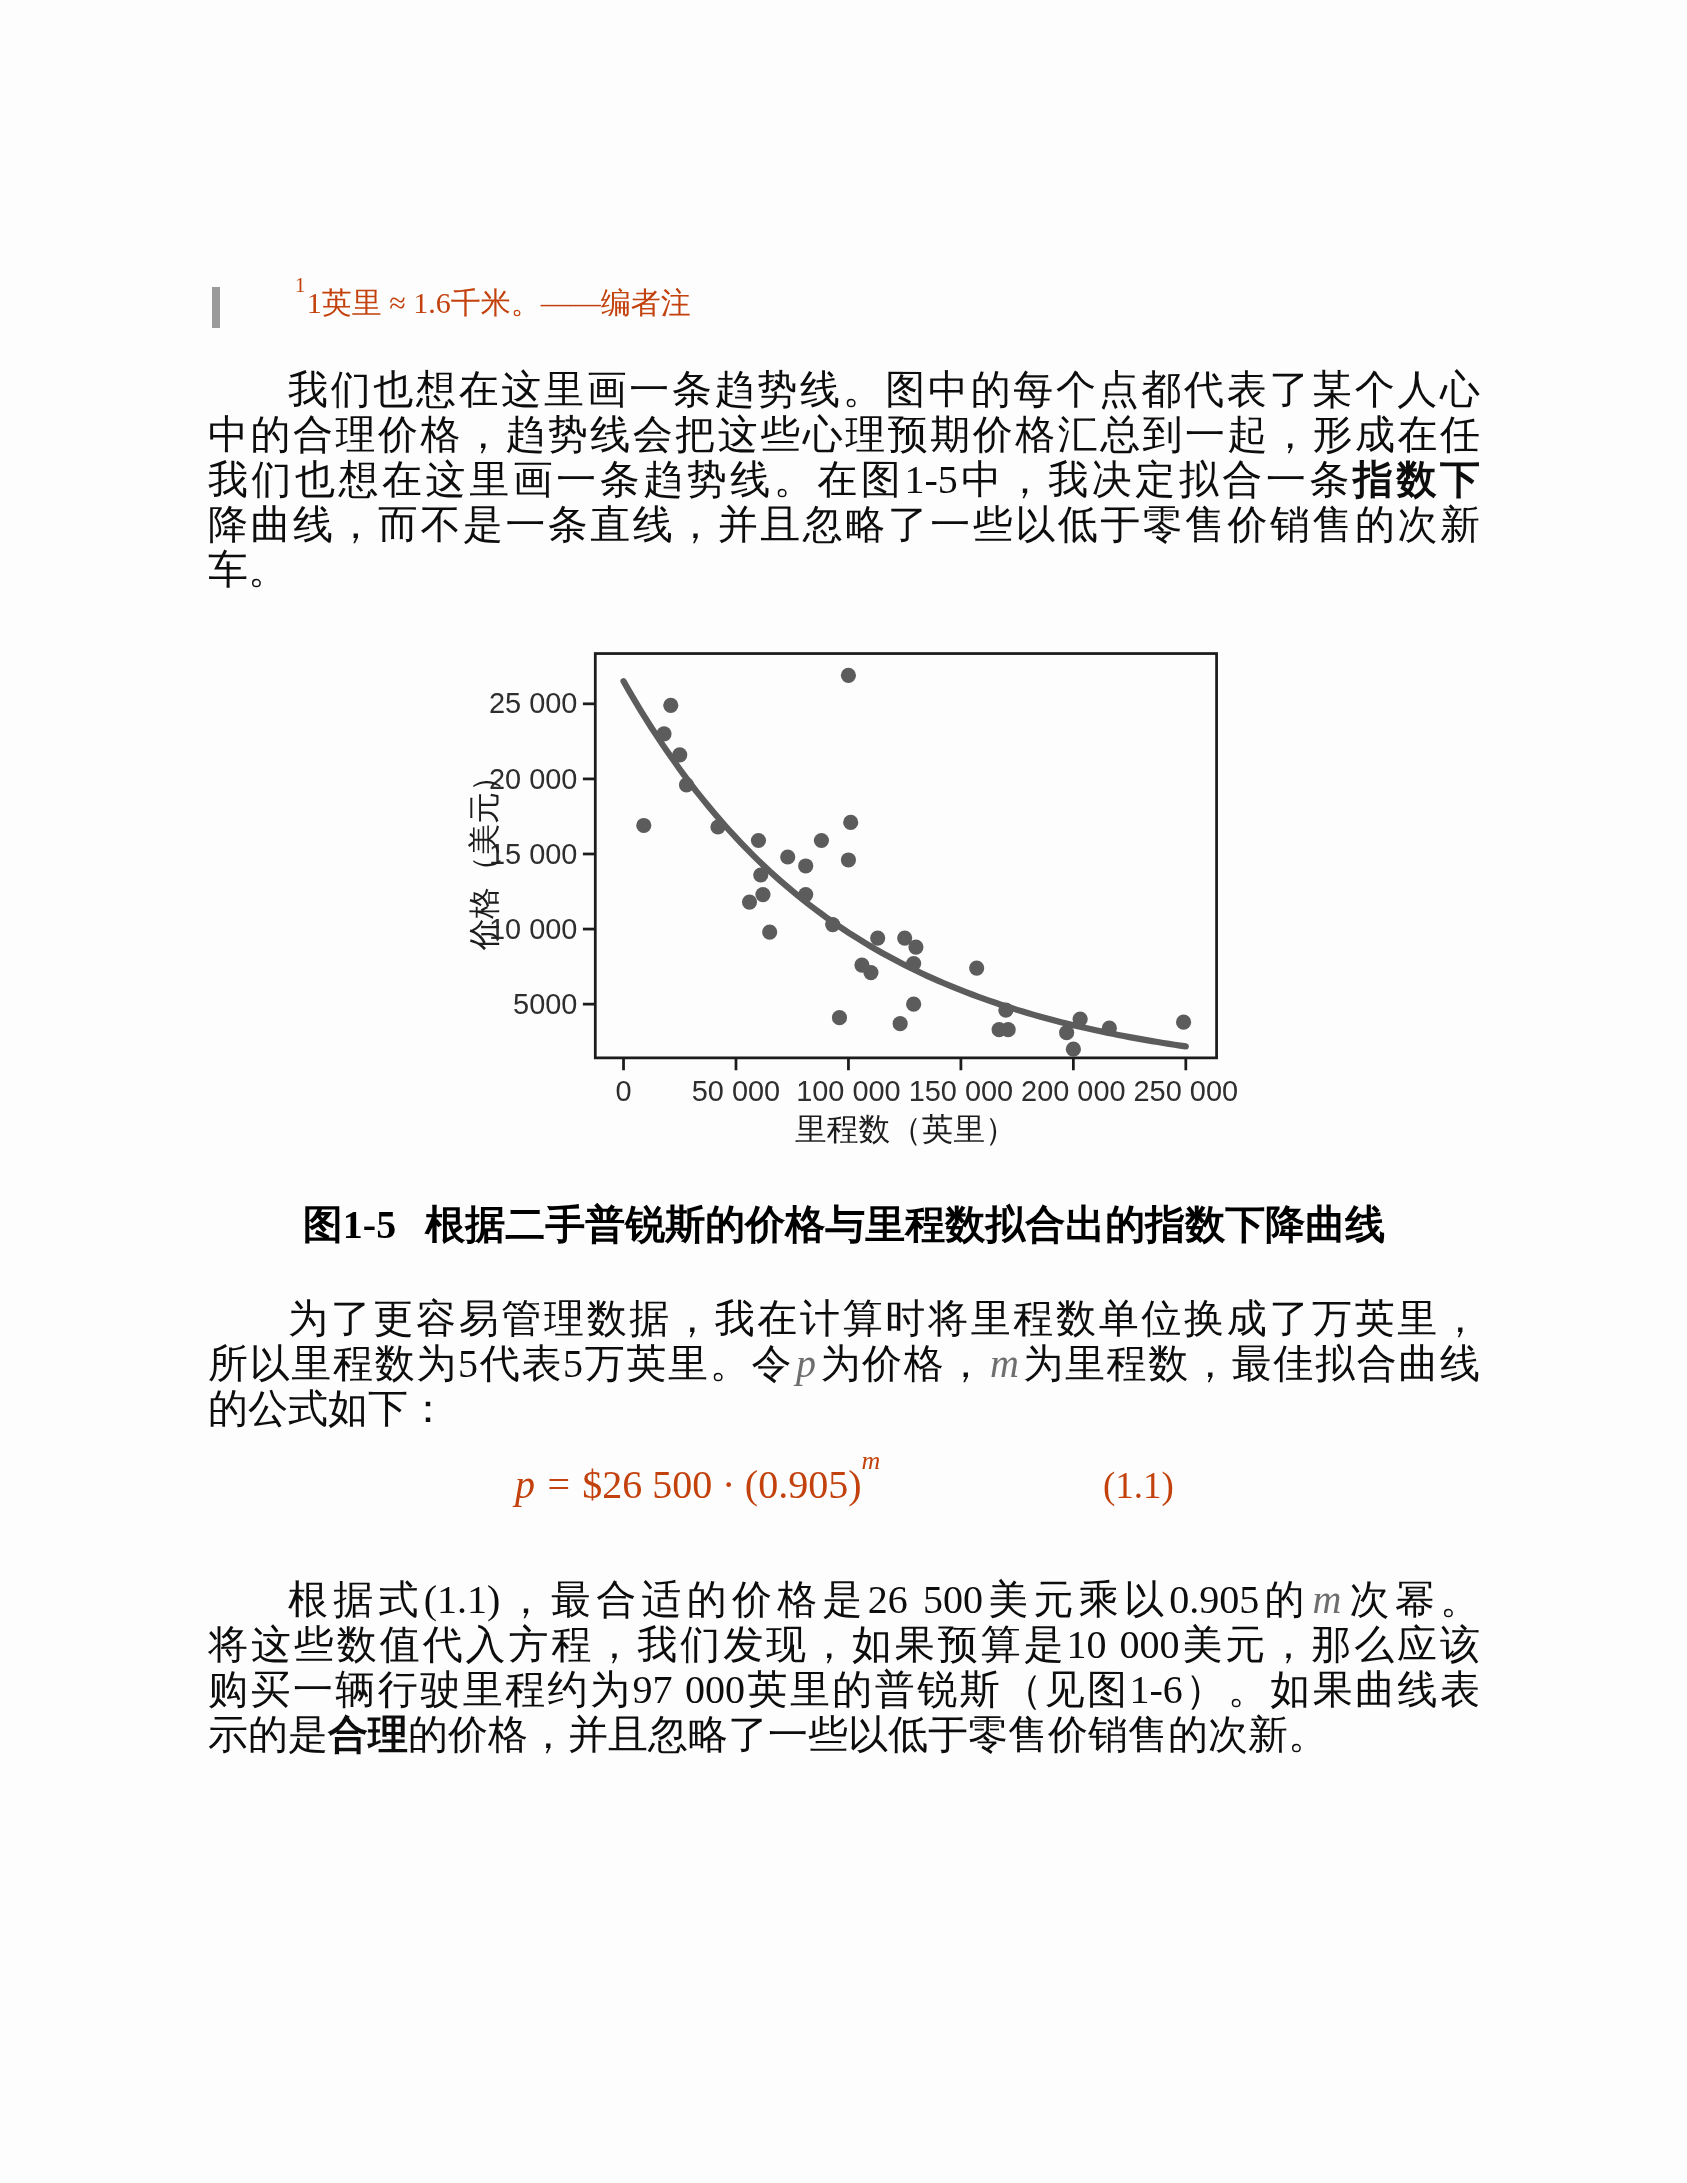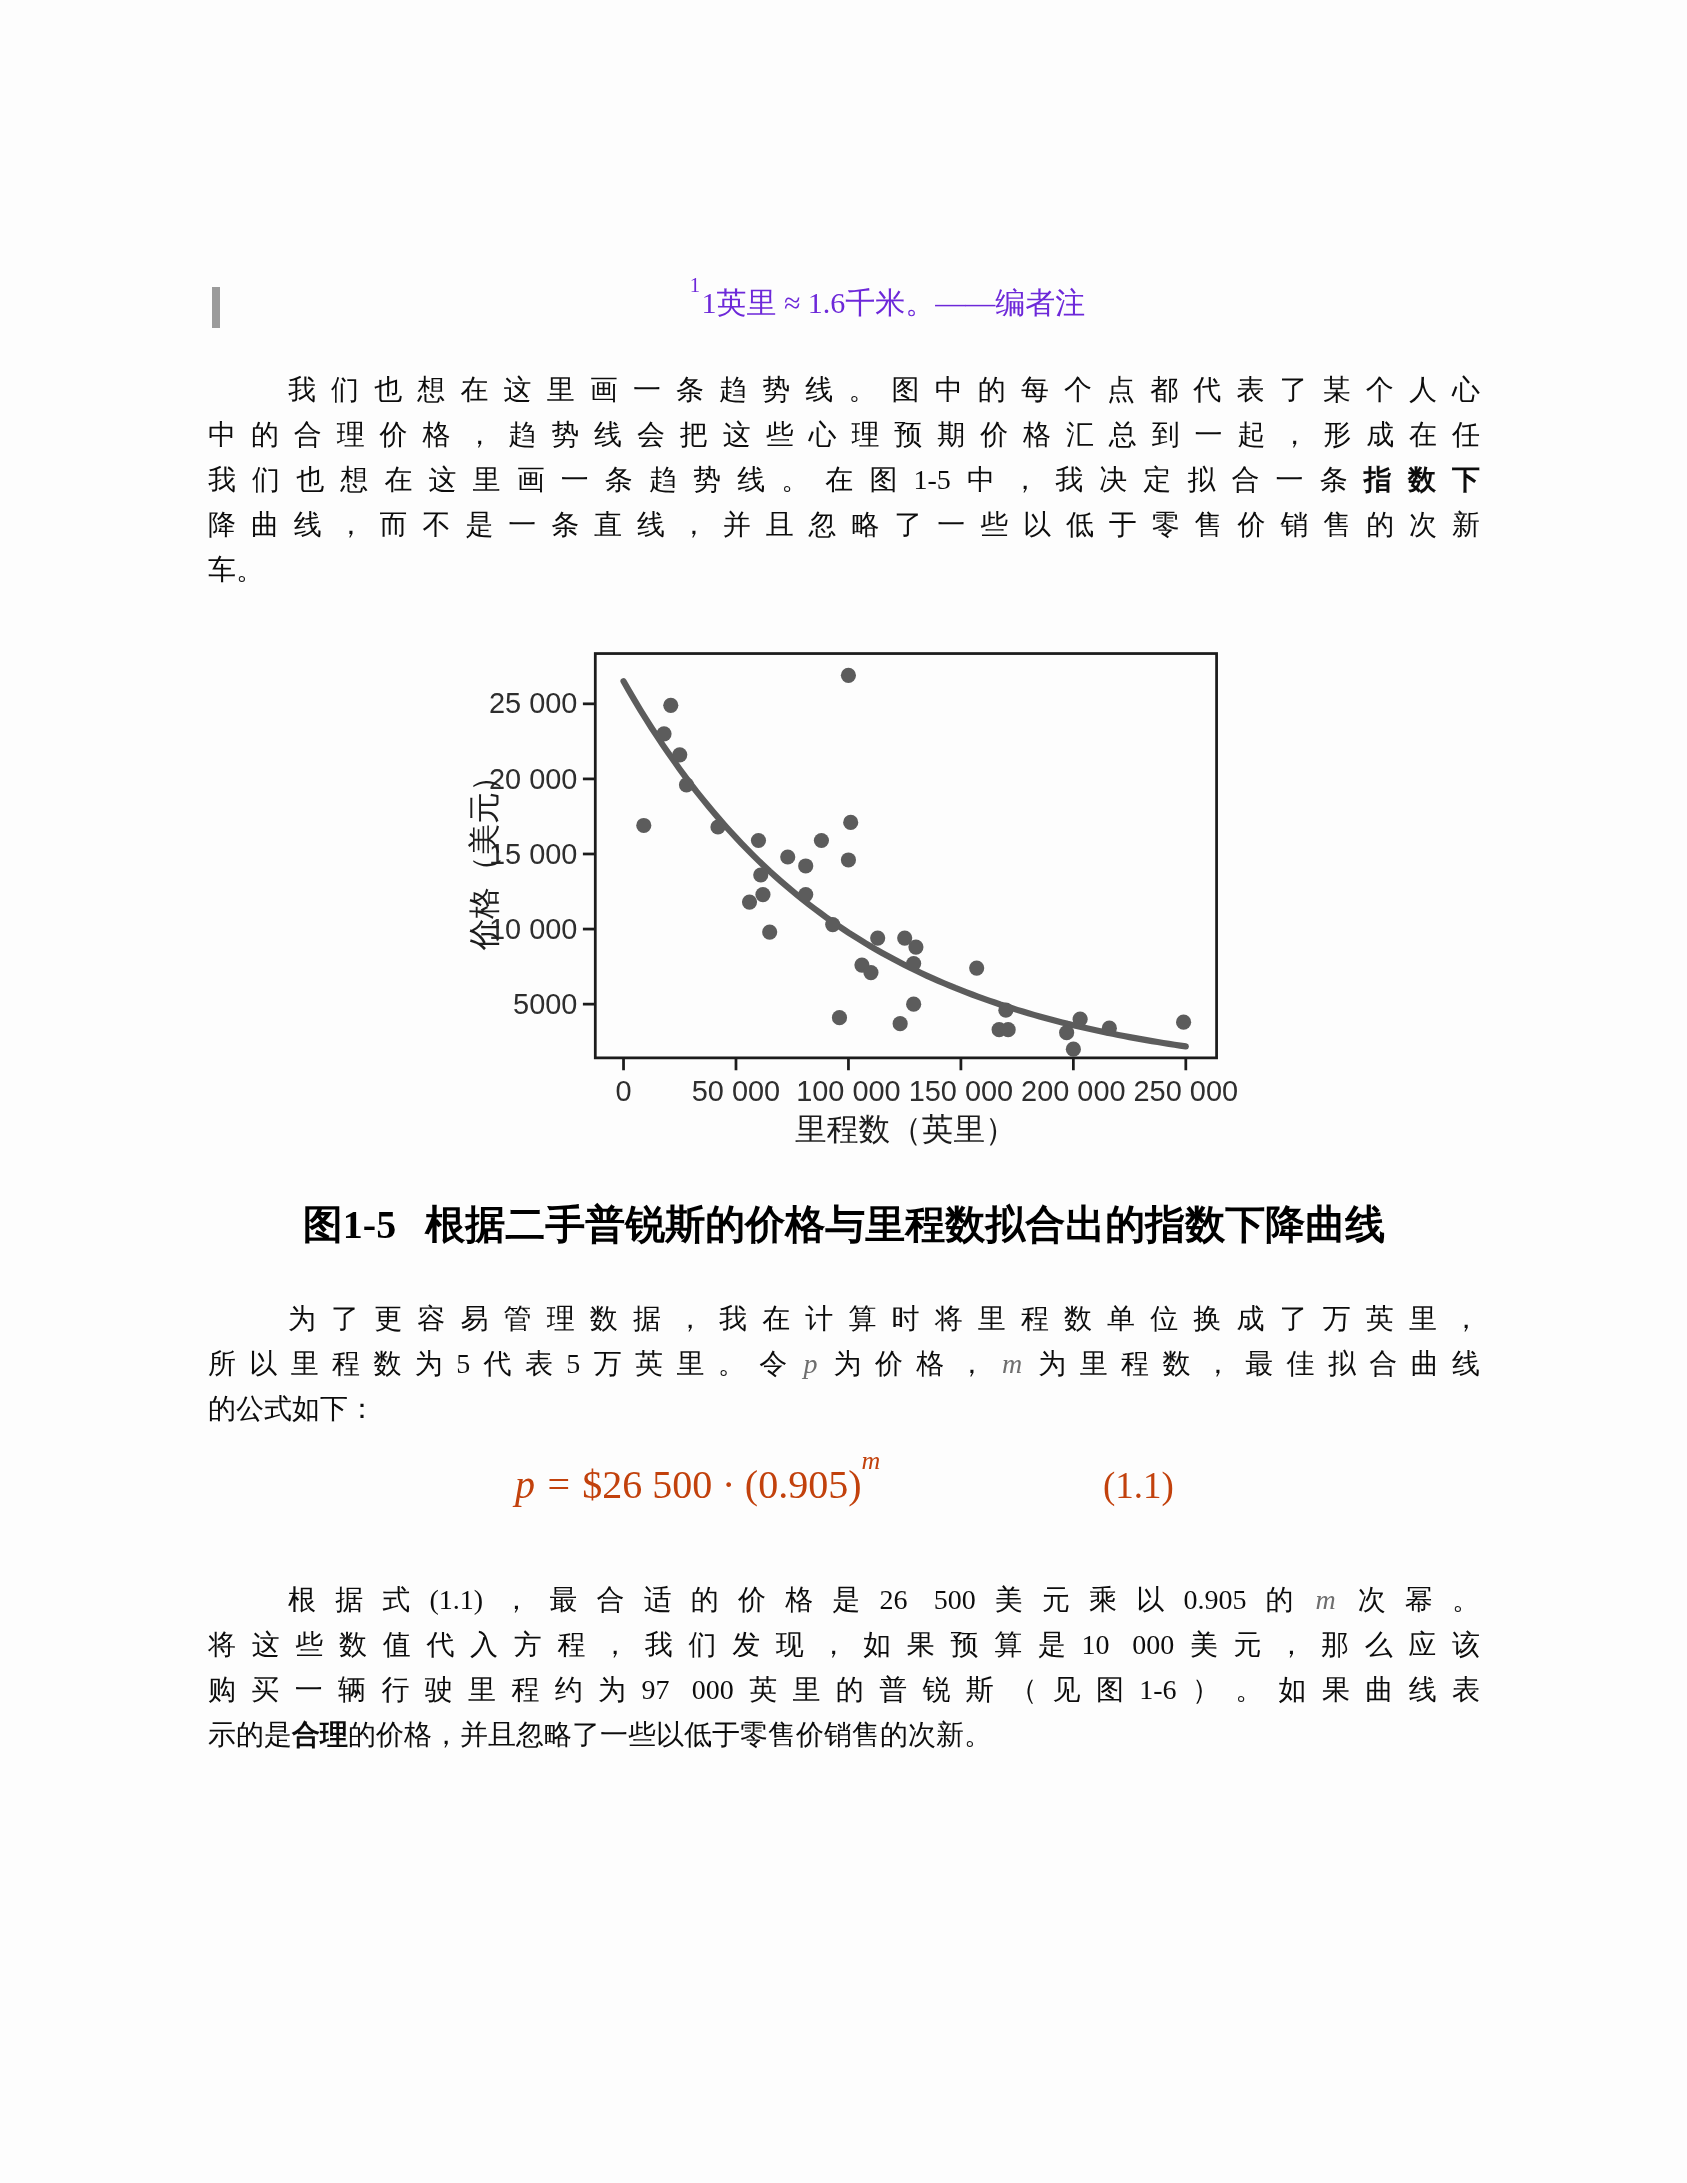--- a/index.html
+++ b/index.html
@@ -2,25 +2,25 @@
 <html style="font-size:11px"><head>
 <meta charset="utf-8">
 <style>
   html,body{margin:0;padding:0;background:#ffffff;}
   .page{position:relative;width:1687px;height:2183px;background:#fdfdfd;overflow:hidden;
         font-family:"Liberation Serif","DejaVu Serif",serif;color:#0d0d0d;}
   .abs{position:absolute;left:208px;width:1272px;}
   .fig-caption{margin:0;text-align:center;font-size:40px;font-weight:700;color:#000;line-height:48px;}
   .fig-caption .cap-main{margin-left:29px;}
   .fig-caption sup{font-size:23.4px;position:relative;top:-13.8px;font-weight:700;}
-  .footnote{font-size:30px;color:#6d28d9;text-align:center;}
+  .footnote{font-size:30px;color:#c2410c;}
   .fbar{position:absolute;left:4.1px;top:13.8px;width:7.6px;height:41px;background:#9b9b9b;}
   .fn-body{display:inline-block;padding-left:87px;line-height:44px;}
   .fn-body sup{font-size:20.7px;position:relative;top:-9.6px;margin-right:1.4px;}
-  .para{font-size:28px;}
+  .para{font-size:40px;}
   .line{height:45px;line-height:45px;white-space:nowrap;}
   .jline{white-space:normal;text-align:justify;text-align-last:justify;}
   .indent{text-indent:80px;}
   .bold-term{font-weight:700;}
   .math-var{font-style:italic;color:#6e6e6e;font-family:"Liberation Serif",serif;padding:0 2.8px;}
   .chart-fig{position:absolute;left:441px;top:641px;width:799px;height:510px;margin:0;}
   .tick{font-family:"Liberation Sans","DejaVu Sans",sans-serif;font-size:42px;fill:#2e2e2e;}
   .axis-title{font-family:"Liberation Sans","DejaVu Sans",sans-serif;font-size:46px;fill:#1c1c1c;}
   .equation{height:96px;font-size:40px;color:#c2410c;}
   .eq-body{position:absolute;left:307px;top:13.8px;}

